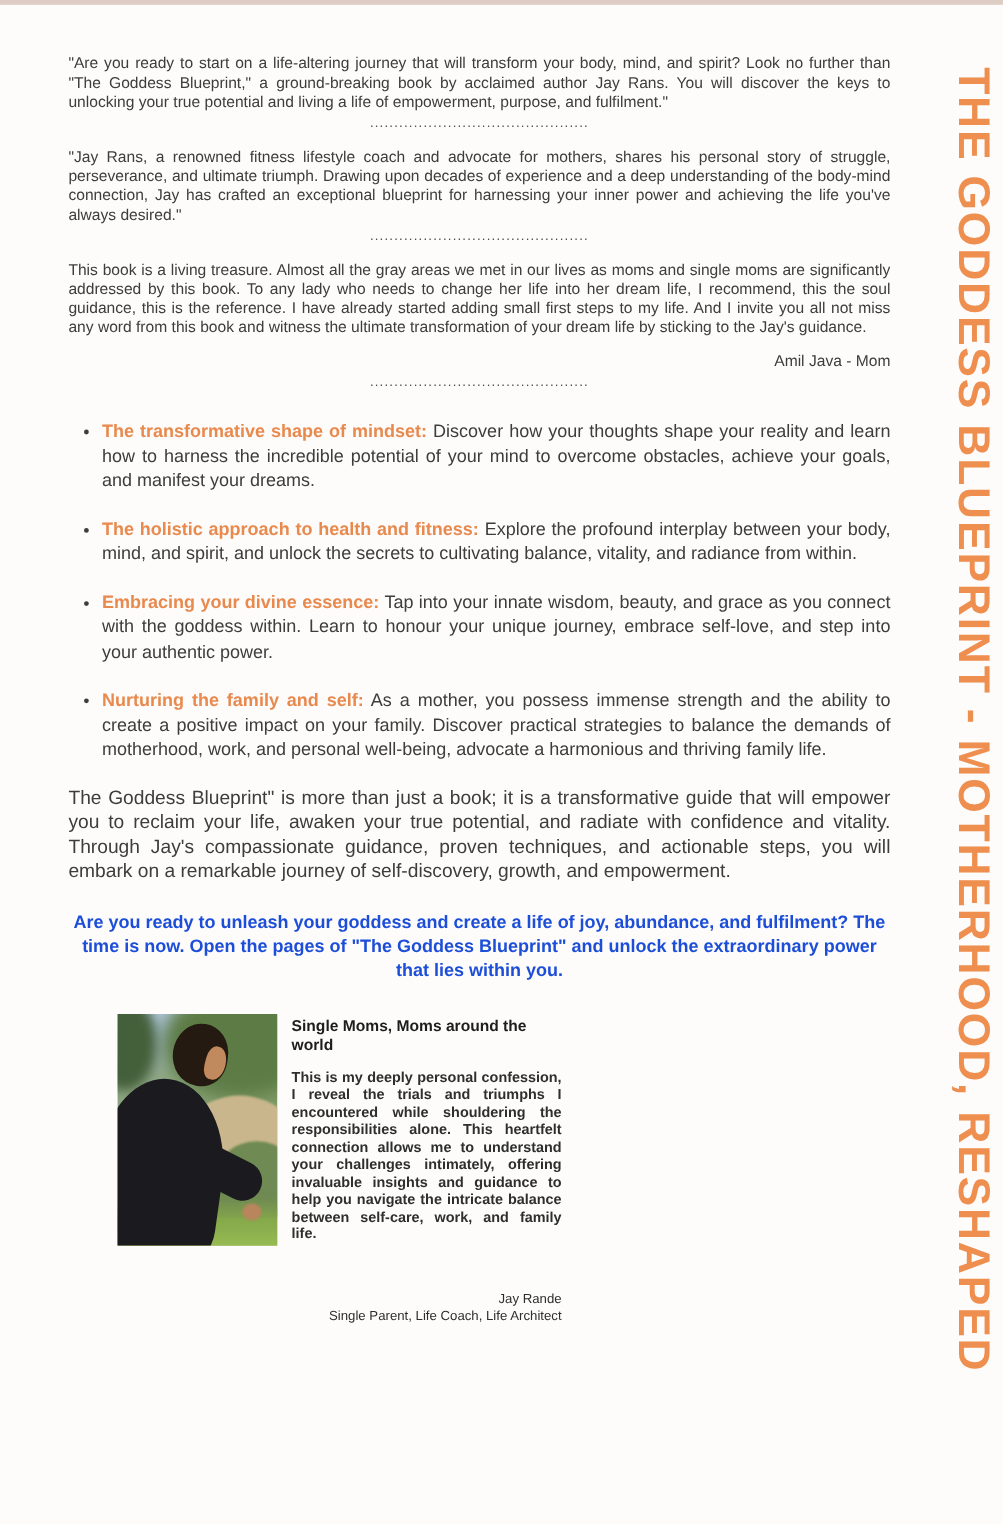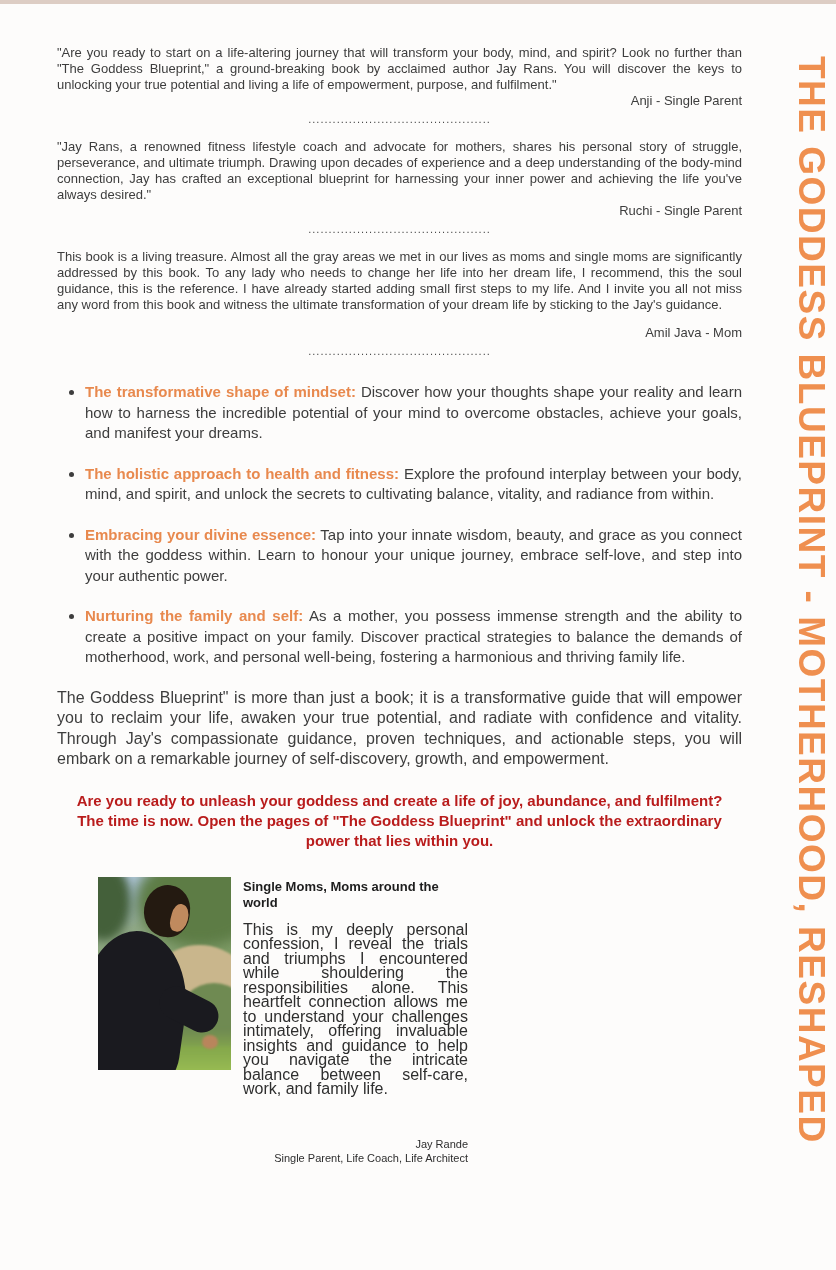--- a/index.html
+++ b/index.html
@@ -24,28 +24,28 @@
   }
 
   .bullets { margin:24px 0 0; padding:0 0 0 28px; list-style:disc; }
   .bullets li { margin:0 0 20px; font-size:15px; line-height:20.5px; text-align:justify; }
   .bullets li:last-child { margin-bottom:0; }
   .lead { color:#e8894e; font-weight:700; }
 
   .closing { margin:20px 0 0; font-size:16px; line-height:20.5px; text-align:justify; }
 
   .cta {
-    margin:21px 16px 0; font-size:15px; line-height:20px; font-weight:700;
-    text-align:center; color:#b91c1c;
+    margin:21px 0 0; font-size:15px; line-height:20px; font-weight:700;
+    text-align:center; color:#1d4ed8;
   }
 
   .author { margin-top:26px; display:flex; gap:12px;padding-left:41px; }
   .author-text { width:225px; }
   .author-heading { margin:2px 0 0; font-size:13px; line-height:16px; font-weight:700; color:#1d1d1d; }
-  .bio { margin:12px 0 0; font-size:16px; line-height:14.5px; text-align:justify; color:#2e2e2e; }
+  .bio { margin:12px 0 0; font-size:12px; line-height:14.5px; text-align:justify; color:#2e2e2e;font-weight:bold; }
   .author-name { margin:40px 0 0; font-size:11px; line-height:14px; text-align:right; color:#2e2e2e; }
   .author-title { margin:0; font-size:11px; line-height:14px; text-align:right; color:#2e2e2e; }
 
   .vertical-title {
     position:absolute; top:56px; right:1px; width:47px; height:1170px;
     writing-mode:vertical-rl; text-orientation:mixed;
     font-weight:700; font-size:37px; line-height:47px; letter-spacing:1.5px;
     color:#ef8f4f; white-space:nowrap;
   }
 
@@ -69,27 +69,25 @@
 </head>
 <body>
 
 <div class="page">
   <div class="top-strip"></div>
 
   <div class="content">
 
     <section>
       <p class="quote">"Are you ready to start on a life-altering journey that will transform your body, mind, and spirit? Look no further than "The Goddess Blueprint," a ground-breaking book by acclaimed author Jay Rans. You will discover the keys to unlocking your true potential and living a life of empowerment, purpose, and fulfilment."</p>
-      <p class="attribution">Anji - Single Parent</p>
       <p class="sep">.............................................</p>
     </section>
 
     <section>
       <p class="quote">"Jay Rans, a renowned fitness lifestyle coach and advocate for mothers, shares his personal story of struggle, perseverance, and ultimate triumph. Drawing upon decades of experience and a deep understanding of the body-mind connection, Jay has crafted an exceptional blueprint for harnessing your inner power and achieving the life you've always desired."</p>
-      <p class="attribution">Ruchi - Single Parent</p>
       <p class="sep">.............................................</p>
     </section>
 
     <section>
       <p class="quote">This book is a living treasure. Almost all the gray areas we met in our lives as moms and single moms are significantly addressed by this book. To any lady who needs to change her life into her dream life, I recommend, this the soul guidance, this is the reference. I have already started adding small first steps to my life. And I invite you all not miss any word from this book and witness the ultimate transformation of your dream life by sticking to the Jay's guidance.</p>
       <p class="attribution spaced">Amil Java - Mom</p>
       <p class="sep">.............................................</p>
     </section>
 
 
@@ -101,21 +99,21 @@
       <li>
         <span class="lead">The holistic approach to health and fitness:</span>
         <span>Explore the profound interplay between your body, mind, and spirit, and unlock the secrets to cultivating balance, vitality, and radiance from within.</span>
       </li>
       <li>
         <span class="lead">Embracing your divine essence:</span>
         <span>Tap into your innate wisdom, beauty, and grace as you connect with the goddess within. Learn to honour your unique journey, embrace self-love, and step into your authentic power.</span>
       </li>
       <li>
         <span class="lead">Nurturing the family and self:</span>
-        <span>As a mother, you possess immense strength and the ability to create a positive impact on your family. Discover practical strategies to balance the demands of motherhood, work, and personal well-being, fostering a harmonious and thriving family life.</span>
+        <span>As a mother, you possess immense strength and the ability to create a positive impact on your family. Discover practical strategies to balance the demands of motherhood, work, and personal well-being, advocate a harmonious and thriving family life.</span>
       </li>
     </ul>
 
     <p class="closing">The Goddess Blueprint" is more than just a book; it is a transformative guide that will empower you to reclaim your life, awaken your true potential, and radiate with confidence and vitality. Through Jay's compassionate guidance, proven techniques, and actionable steps, you will embark on a remarkable journey of self-discovery, growth, and empowerment.</p>
 
     <p class="cta">Are you ready to unleash your goddess and create a life of joy, abundance, and fulfilment? The time is now. Open the pages of "The Goddess Blueprint" and unlock the extraordinary power that lies within you.</p>
 
     <div class="author">
       <div class="photo">
         <div class="ph-bush"></div>

